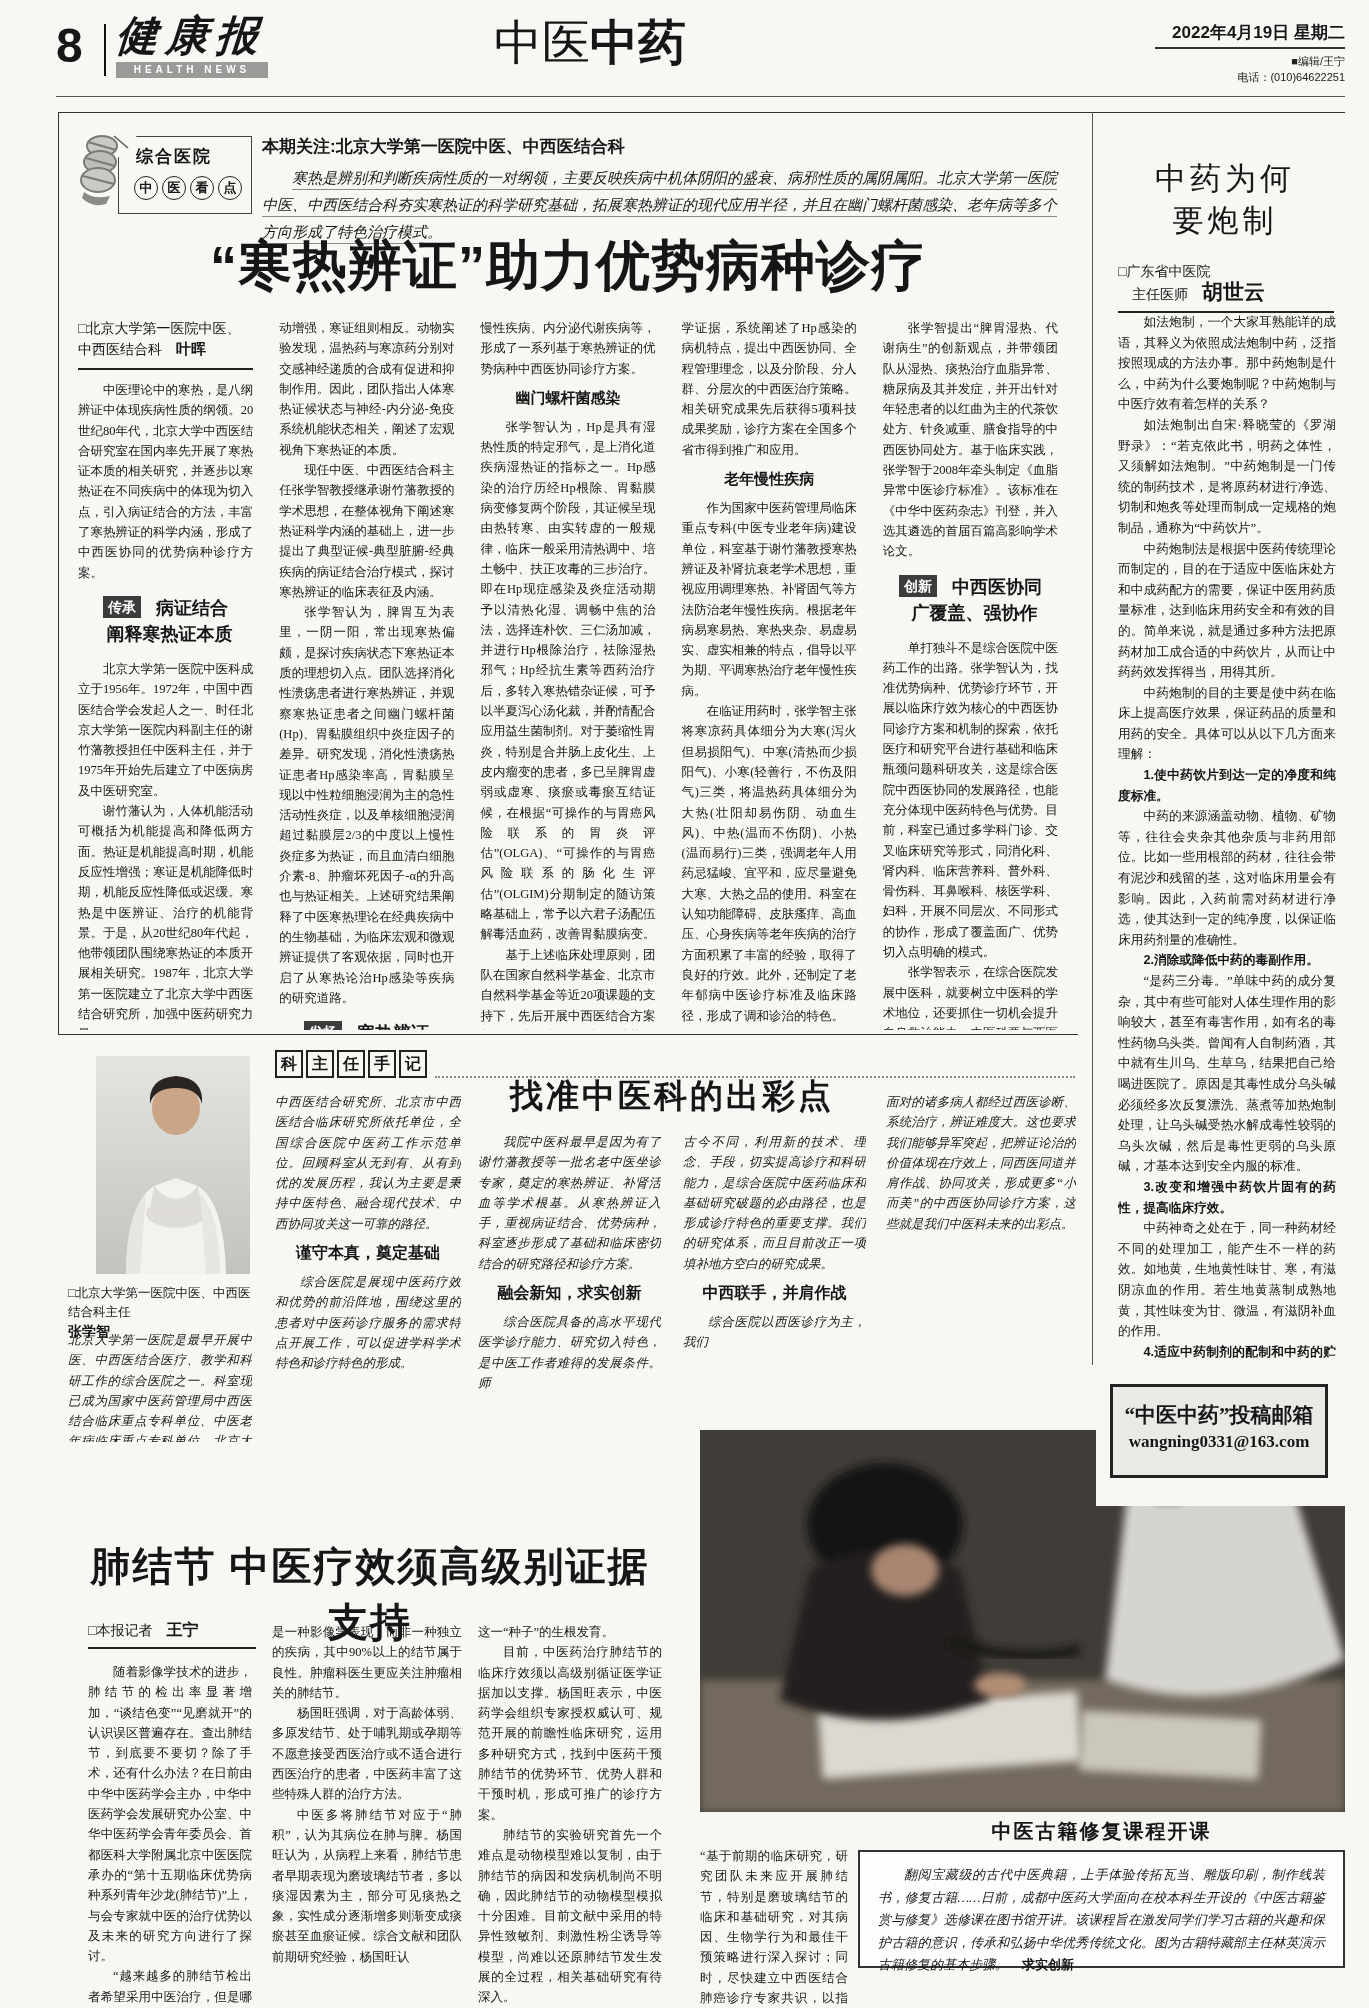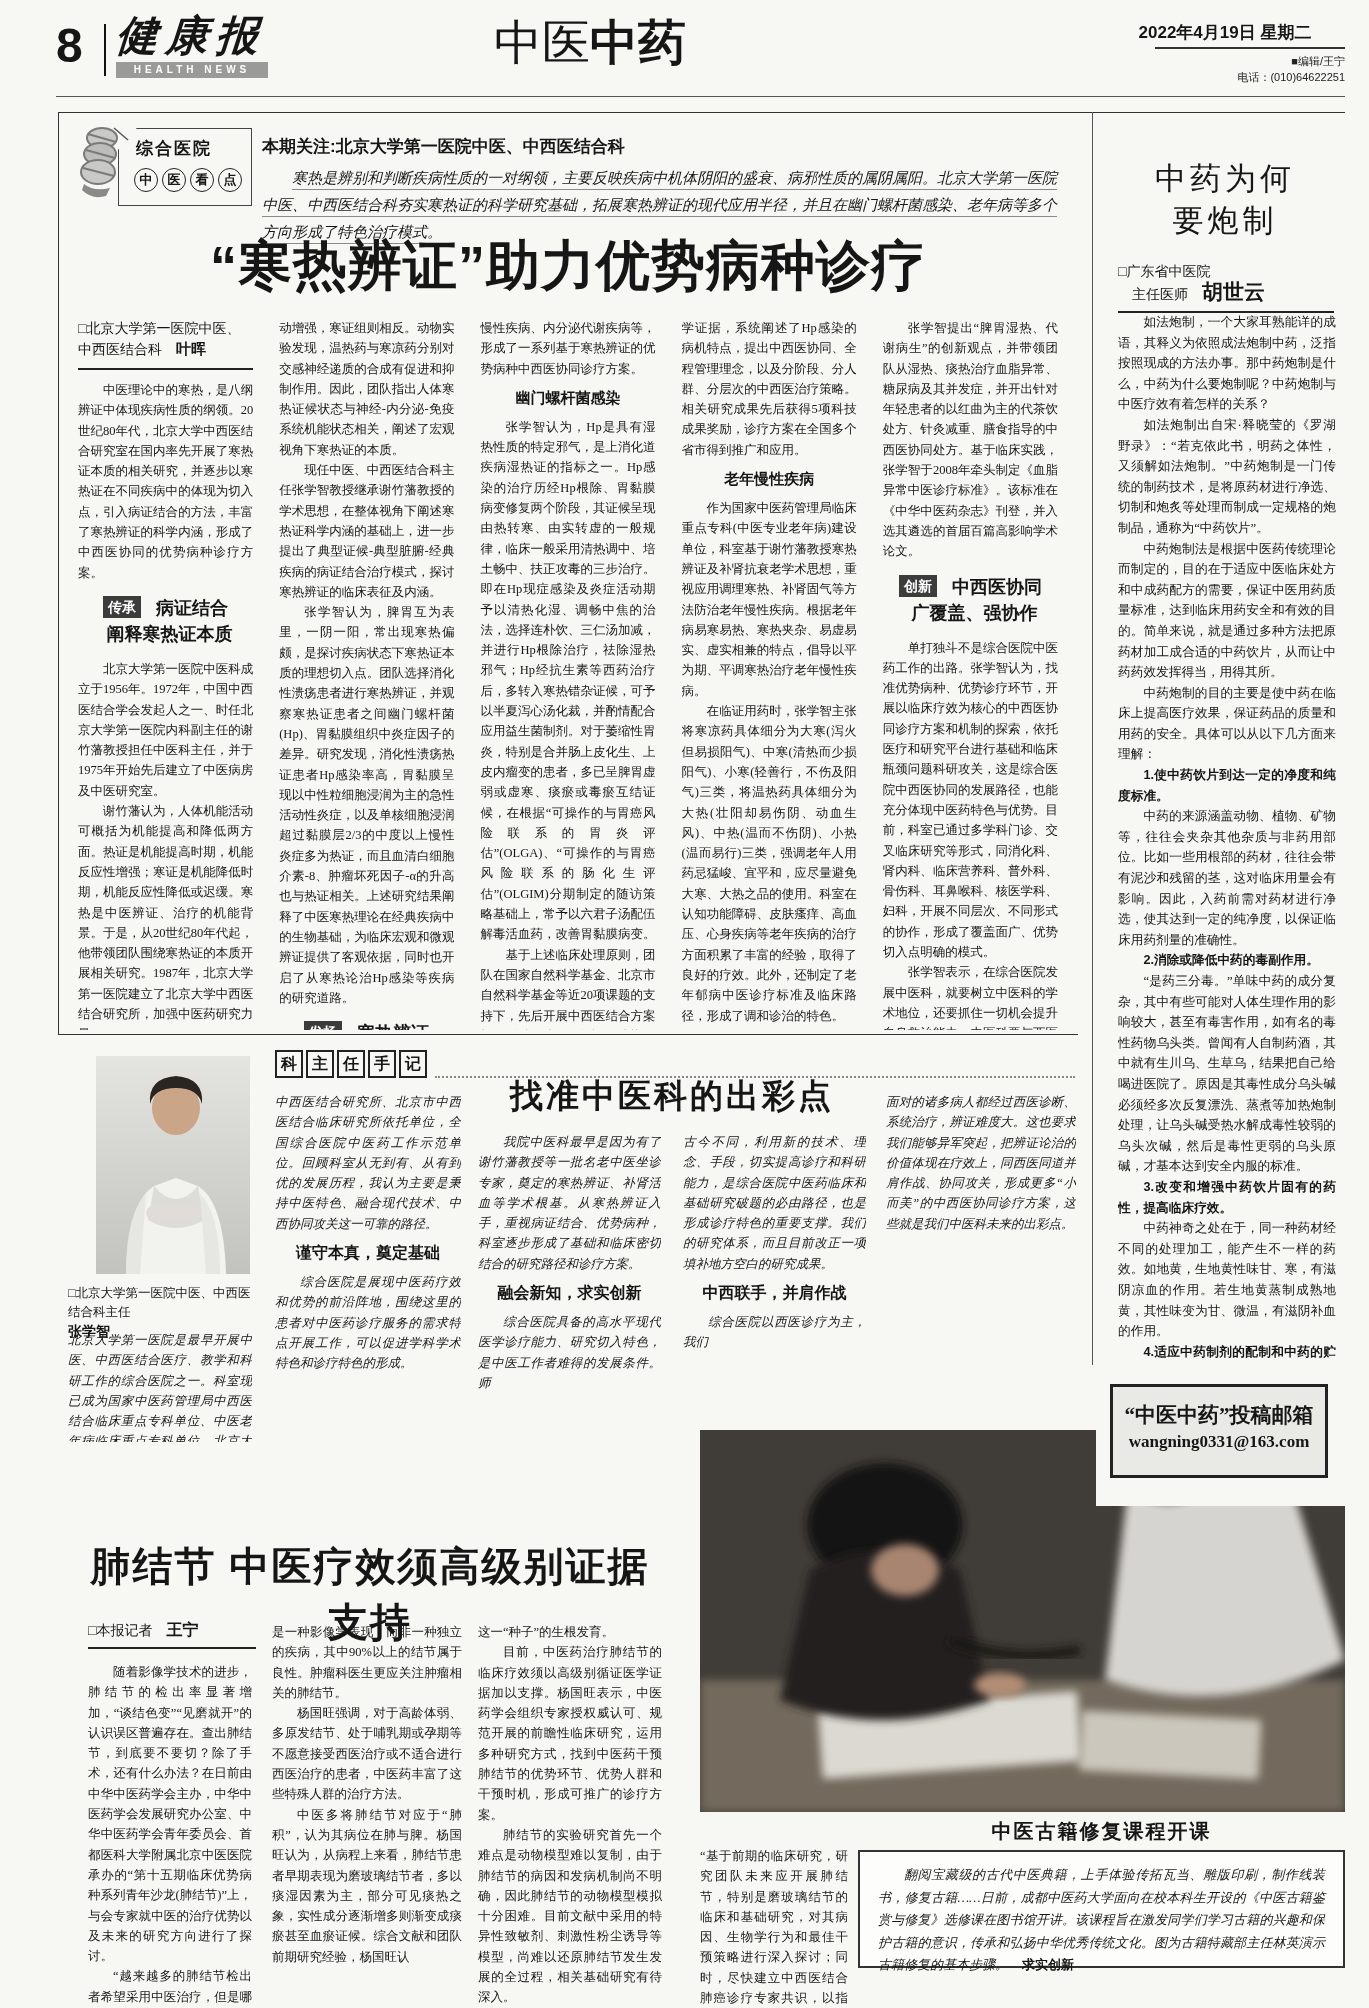--- a/index.html
+++ b/index.html
@@ -9,30 +9,30 @@
   
   .pagenum{left:56px;top:20px;font:900 48px/52px "Liberation Sans",sans-serif;}
   .mast-rule{left:104px;top:24px;width:2px;height:52px;background:#111;}
   .logo-cn{left:116px;top:12px;font:700 italic 42px/48px "DejaVu Serif",serif;letter-spacing:8px;transform:skewX(-4deg);}
   .logo-en{left:116px;top:62px;width:152px;height:16px;background:#9a9a98;color:#fff;
            font:700 10px/16px "Liberation Sans",sans-serif;text-align:center;letter-spacing:4px;}
   .section-title{left:430px;top:16px;width:320px;text-align:center;font-family:"Liberation Sans",sans-serif;font-size:48px;line-height:54px;}
   .section-title .lt{font-weight:400;}
   .section-title .bd{font-weight:900;}
   .date-block{right:24px;top:22px;width:240px;text-align:right;}
-  .date-line{font:700 17px/22px "Liberation Sans",sans-serif;text-align:center;}
+  .date-line{font:700 17px/22px "Liberation Sans",sans-serif;}
   .date-rule{margin:3px 0 4px auto;width:190px;height:2px;background:#333;}
   .ed-line,.tel-line{font:400 11px/16px "Liberation Sans",sans-serif;color:#222;}
   .top-rule{left:56px;top:96px;width:1289px;height:1px;background:#555;}
   
   .main-box{left:58px;top:112px;width:1020px;height:923px;border:1px solid #333;border-right:none;box-sizing:border-box;}
   .main-top-ext{left:1078px;top:112px;width:267px;height:1px;background:#333;}
   .side-rule{left:1092px;top:112px;width:1px;height:1253px;background:#555;}
   
-  .badge{left:78px;top:120px;width:175px;height:88px;}
+  .badge{left:78px;top:128px;width:175px;height:88px;}
   .badge-outline{position:absolute;left:40px;top:8px;width:132px;height:76px;border:1px solid #444;
                  clip-path:polygon(0 28%,14% 0,100% 0,100% 100%,0 100%);}
   .badge-org{position:absolute;left:58px;top:18px;font:700 17px/22px "Liberation Sans",sans-serif;letter-spacing:2px;}
   .badge-circles{position:absolute;left:56px;top:48px;display:flex;gap:4px;}
   .badge-circles span{display:inline-block;width:22px;height:22px;border:1px solid #222;border-radius:50%;
                       font:700 13px/22px "Liberation Sans",sans-serif;text-align:center;}
   .focus{left:262px;top:136px;font:700 17px/22px "Liberation Sans",sans-serif;}
   .intro{left:262px;top:165px;width:800px;font:italic 15px/27px "Liberation Serif",serif;
          text-indent:2em;text-decoration:underline;text-decoration-color:#8a8a8a;text-underline-offset:6px;}
   .main-headline{left:78px;top:232px;width:980px;text-align:center;

